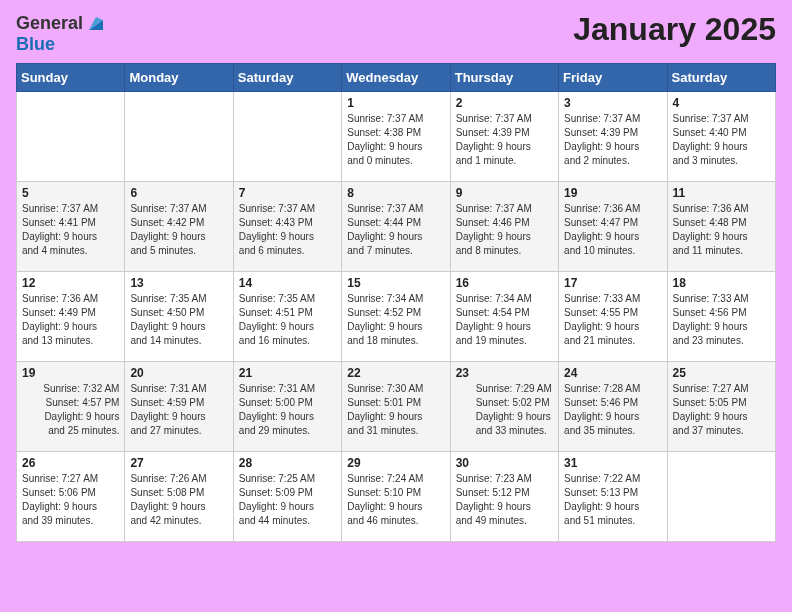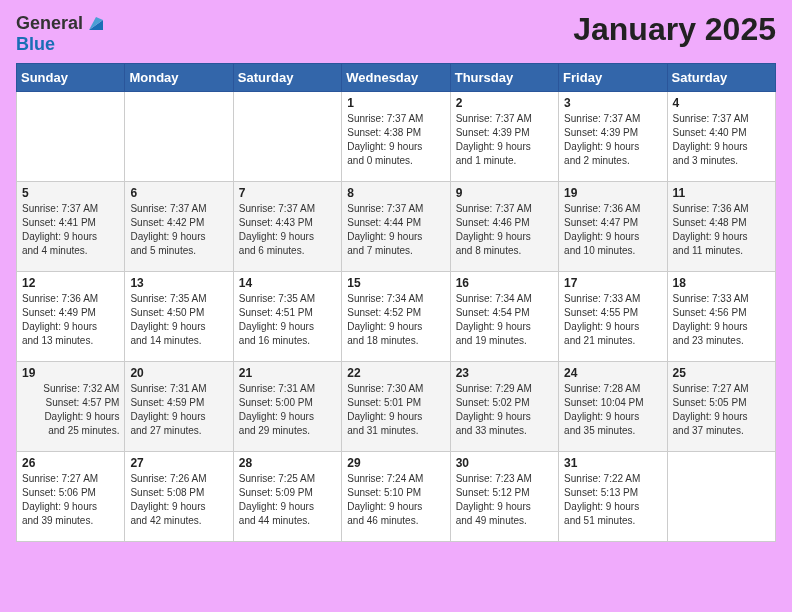--- a/index.html
+++ b/index.html
@@ -298,29 +298,29 @@
           </td>
           <td>
             <span class="day-number">22</span>
             <div class="day-info" style="white-space: pre-line;">Sunrise: 7:30 AM
 Sunset: 5:01 PM
 Daylight: 9 hours
 and 31 minutes.</div>
           </td>
           <td>
             <span class="day-number">23</span>
-            <div class="day-info" style="white-space: pre-line;">Sunrise: 7:29 AM
+            <div class="day-info" style="white-space: pre-line; margin-left: 20px;">Sunrise: 7:29 AM
 Sunset: 5:02 PM
 Daylight: 9 hours
 and 33 minutes.</div>
           </td>
           <td>
             <span class="day-number">24</span>
             <div class="day-info" style="white-space: pre-line;">Sunrise: 7:28 AM
-Sunset: 10:04 PM
+Sunset: 5:46 PM
 Daylight: 9 hours
 and 35 minutes.</div>
           </td>
           <td>
             <span class="day-number">25</span>
             <div class="day-info" style="white-space: pre-line;">Sunrise: 7:27 AM
 Sunset: 5:05 PM
 Daylight: 9 hours
 and 37 minutes.</div>
           </td>

